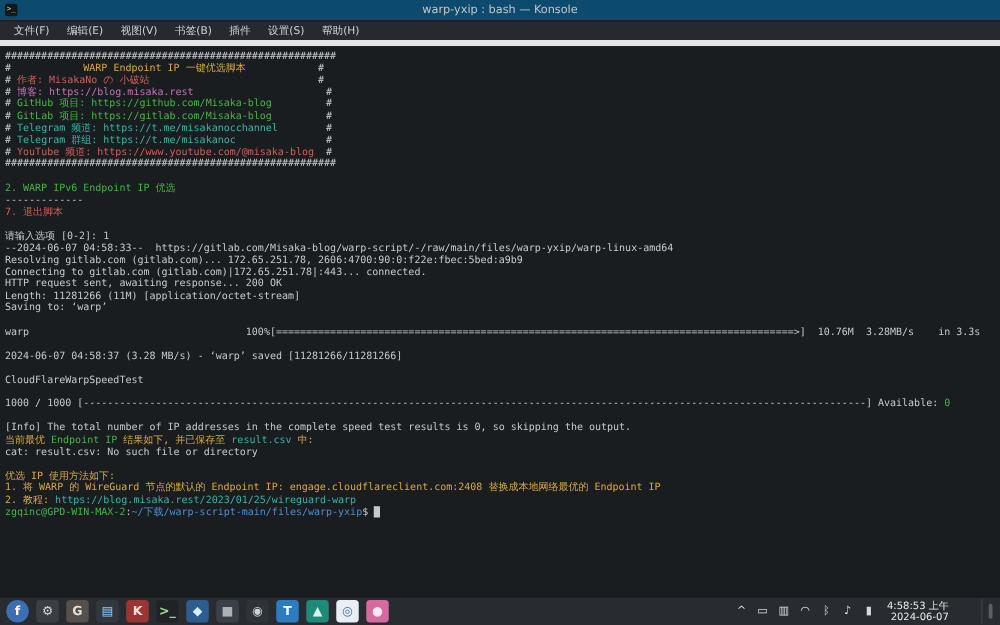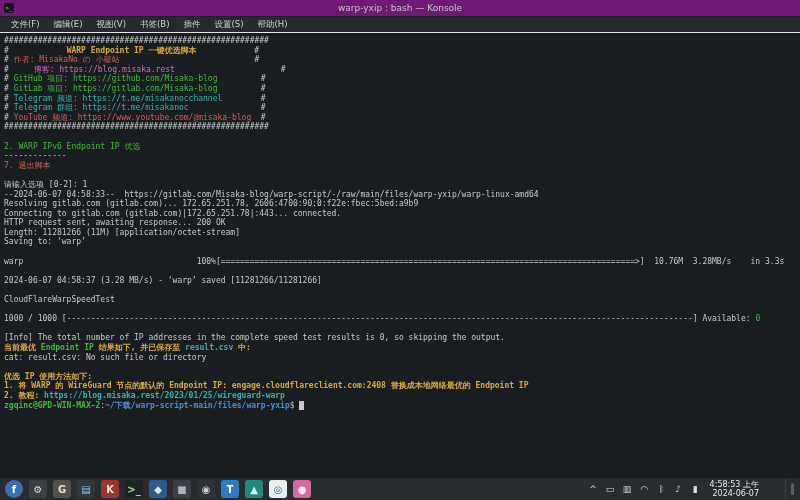--- a/index.html
+++ b/index.html
@@ -5,52 +5,52 @@
   html,body{margin:0;padding:0;}
   body{
     width:800px;height:500px;overflow:hidden;background:#000;
     font-family:"DejaVu Sans",sans-serif;
     -webkit-font-smoothing:antialiased;
   }
   .screen{width:800px;height:500px;display:flex;flex-direction:column;}
 
   
   .titlebar{
-    height:16px;background:#701a75;color:#c3c7cb;font-size:9px;
+    height:16px;background:#0c4a6e;color:#c3c7cb;font-size:9px;
     display:flex;align-items:center;justify-content:center;position:relative;
     border-bottom:1px solid #1f2225;flex:0 0 auto;
   }
   .title-icon{
     position:absolute;left:4px;top:3px;width:10px;height:10px;border-radius:2px;
     background:#15181a;color:#9fe08f;font-size:6px;line-height:10px;text-align:center;
     font-family:"DejaVu Sans Mono",monospace;
   }
   .menubar{
     height:15px;background:#26292d;color:#ced3d8;font-size:8.5px;
     display:flex;align-items:center;padding-left:4px;
-    border-bottom:1px solid #e5e5e5;flex:0 0 auto;
+    border-bottom:5px solid #e5e5e5;flex:0 0 auto;
   }
   .menu-item{padding:0 7px;cursor:default;}
 
   
   .terminal{
     flex:1 1 auto;background:var(--bg);padding:3px 0 0 4px;
     font-family:"DejaVu Sans Mono",monospace;font-size:8px;line-height:9.6px;
     overflow:hidden;position:relative;
   }
   .line{white-space:pre;height:9.6px;}
   .c-fg{color:var(--fg);}
   .c-red{color:var(--red);}
   .c-green{color:var(--green);}
   .c-yellow{color:var(--yellow);}
   .c-blue{color:var(--blue);}
-  .c-magenta{color:var(--magenta);margin-left:20px;}
+  .c-magenta{color:var(--magenta);}
   .c-cyan{color:var(--cyan);}
   .c-cursor{background:var(--fg);color:var(--bg);}
-  .b{font-weight:bold;}
+  .b{font-weight:normal;}
 
   
   .taskbar{
     height:22px;background:#282c31;border-top:1px solid #15181a;
     display:flex;align-items:center;padding:0 2px;flex:0 0 auto;
   }
   .taskbar-apps{display:flex;align-items:center;height:100%;}
   .task-icon{
     width:18px;height:18px;margin:0 3px;border-radius:3px;
     display:flex;align-items:center;justify-content:center;

